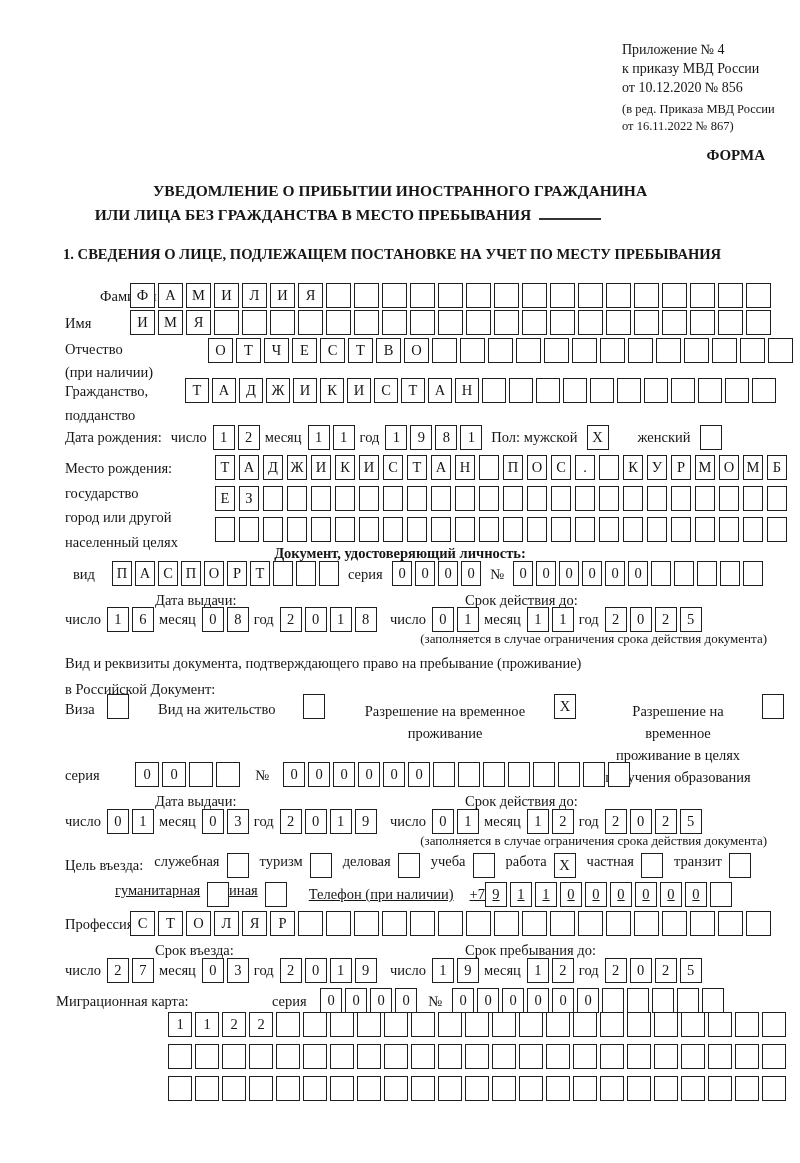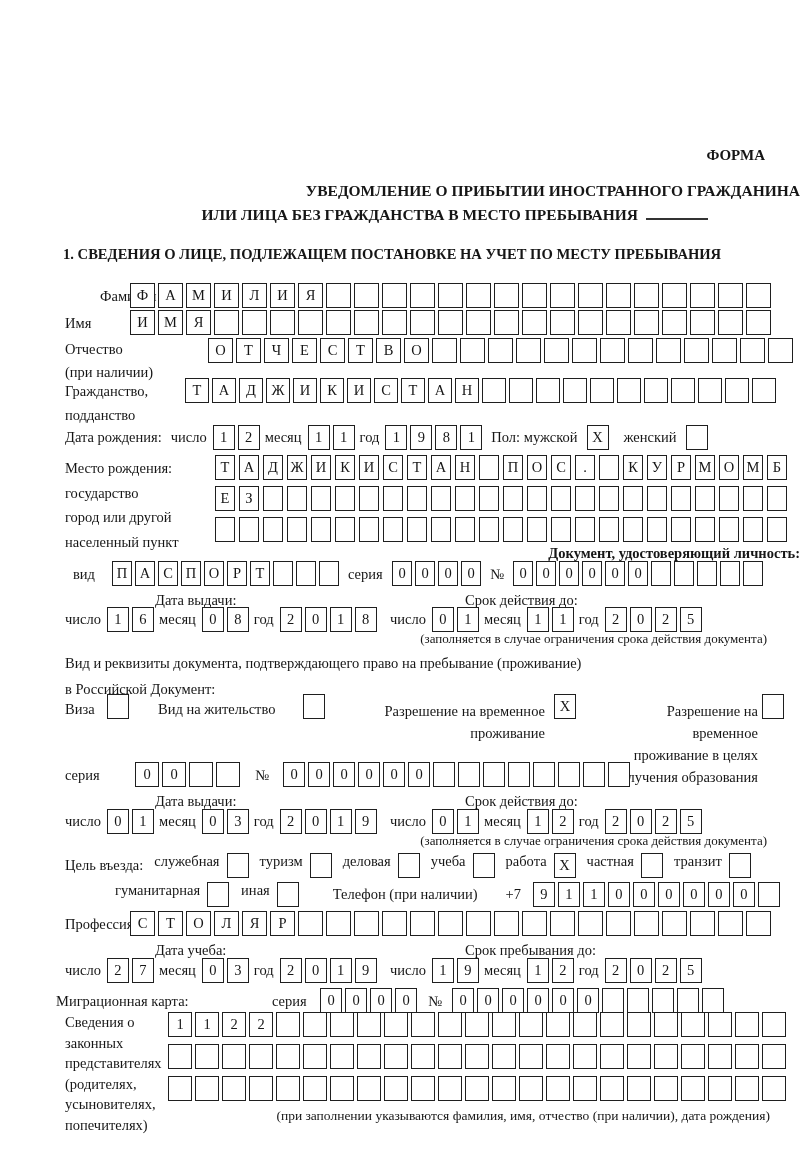--- a/index.html
+++ b/index.html
@@ -12,38 +12,45 @@
   .b { font-weight:bold; }
   .cells { display:inline-flex; gap:3px; vertical-align:middle; }
   .cells.g4 { gap:4px; }
   .cell { display:inline-block; flex:none; width:var(--w,22px); height:25px;
           border:1.5px solid #1f1f1f; background:#fff; font-size:14.5px; line-height:22px;
           text-align:center; }
   .dg { display:inline-flex; align-items:center; gap:5px; }
   .dg .lbl { margin-right:1px;text-align:center; }
   .flexrow { display:flex; align-items:center; }
   .opt { display:inline-flex; align-items:flex-start; gap:7px; }
-  .ctr { text-align:right; }
+  .ctr { text-align:center; }
   .hdr-line { font-size:14px; line-height:19px; }
   .hdr-line.small { font-size:12.5px; line-height:17px; }
   .mlbl { font-size:14.5px; line-height:24.5px; }
   .rep-lbl { font-size:14.5px; line-height:20.5px; }
   .title-underline { display:inline-block; width:62px; border-bottom:2px solid #333; height:16px; margin-left:8px; vertical-align:baseline; }
   .wrap2 { white-space:normal; line-height:22px; }
 </style>
 </head>
 <body>
 
 <div class="page">
 
+  <div class="abs" style="top:40px;left:622px;">
+    <div class="hdr-line">Приложение № 4</div>
+    <div class="hdr-line">к приказу МВД России</div>
+    <div class="hdr-line">от 10.12.2020 № 856</div>
+    <div class="hdr-line small" style="margin-top:4px;">(в ред. Приказа МВД России</div>
+    <div class="hdr-line small">от 16.11.2022 № 867)</div>
+  </div>
 
   <div class="abs b" style="top:147px;left:620px;width:145px;text-align:right;font-size:15px;">ФОРМА</div>
 
   <div class="abs b ctr" style="top:182px;left:0;width:800px;font-size:15.5px;">УВЕДОМЛЕНИЕ О ПРИБЫТИИ ИНОСТРАННОГО ГРАЖДАНИНА</div>
-  <div class="abs b ctr" style="top:204px;left:16px;width:692px;font-size:15.5px;">
+  <div class="abs b ctr" style="top:204px;left:2px;width:692px;font-size:15.5px;">
     <span>ИЛИ ЛИЦА БЕЗ ГРАЖДАНСТВА В МЕСТО ПРЕБЫВАНИЯ</span><span class="title-underline"></span>
   </div>
 
   <div class="abs b" style="top:246px;left:63px;font-size:14.6px;">1. СВЕДЕНИЯ О ЛИЦЕ, ПОДЛЕЖАЩЕМ ПОСТАНОВКЕ НА УЧЕТ ПО МЕСТУ ПРЕБЫВАНИЯ</div>
 
   <div class="abs lbl" style="top:288px;left:65px;margin-left:35px;">Фамилия</div>
   <div class="abs cells" style="top:283px;left:130px;--w:25px;">
       <span class="cell">Ф</span>
       <span class="cell">А</span>
       <span class="cell">М</span>
@@ -167,31 +174,31 @@
           <span class="cell">1</span>
           <span class="cell">9</span>
           <span class="cell">8</span>
           <span class="cell">1</span>
         </span>
     </span>
     <span class="lbl">Пол: мужской</span>
     <span class="cells">
         <span class="cell">X</span>
       </span>
-    <span class="lbl" style="margin-left:6px;">женский</span>
+    <span class="lbl" style="margin-left:20px;">женский</span>
     <span class="cells">
         <span class="cell"></span>
       </span>
   </div>
 
   <div class="abs" style="top:456px;left:65px;">
     <div class="mlbl">Место рождения:</div>
     <div class="mlbl">государство</div>
     <div class="mlbl">город или другой</div>
-    <div class="mlbl">населенный пункт</div>
+    <div class="mlbl">населенный целях</div>
   </div>
   <div class="abs cells g4" style="top:455px;left:215px;--w:20px;">
       <span class="cell">Т</span>
       <span class="cell">А</span>
       <span class="cell">Д</span>
       <span class="cell">Ж</span>
       <span class="cell">И</span>
       <span class="cell">К</span>
       <span class="cell">И</span>
       <span class="cell">С</span>
@@ -479,21 +486,21 @@
         </span>
     </span>
     <span class="opt">
       <span class="lbl">транзит</span>
       <span class="cells">
           <span class="cell"></span>
         </span>
     </span>
   </div>
 
-  <div class="abs flexrow" style="top:882px;left:115px;gap:12px;">
+  <div class="abs flexrow" style="top:882px;left:115px;gap:0;text-decoration:underline;">
     <span class="opt">
       <span class="lbl">гуманитарная</span>
       <span class="cells">
           <span class="cell"></span>
         </span>
     </span>
     <span class="opt">
       <span class="lbl">иная</span>
       <span class="cells">
           <span class="cell"></span>
@@ -535,21 +542,21 @@
       <span class="cell"></span>
       <span class="cell"></span>
       <span class="cell"></span>
       <span class="cell"></span>
       <span class="cell"></span>
       <span class="cell"></span>
       <span class="cell"></span>
       <span class="cell"></span>
     </div>
 
-  <div class="abs lbl" style="top:942px;left:155px;">Дата учеба:</div>
+  <div class="abs lbl" style="top:942px;left:155px;">Срок въезда:</div>
   <div class="abs lbl" style="top:942px;left:465px;">Срок пребывания до:</div>
 
   <div class="abs dg" style="top:958px;left:65px;">
     <span class="lbl">число</span>
     <span class="cells">
         <span class="cell">2</span>
         <span class="cell">7</span>
       </span>
     <span class="lbl">месяц</span>
     <span class="cells">
@@ -600,28 +607,20 @@
       <span class="cell">0</span>
       <span class="cell">0</span>
       <span class="cell">0</span>
       <span class="cell"></span>
       <span class="cell"></span>
       <span class="cell"></span>
       <span class="cell"></span>
       <span class="cell"></span>
     </div>
 
-  <div class="abs" style="top:1012px;left:65px;">
-    <div class="rep-lbl">Сведения о</div>
-    <div class="rep-lbl">законных</div>
-    <div class="rep-lbl">представителях</div>
-    <div class="rep-lbl">(родителях,</div>
-    <div class="rep-lbl">усыновителях,</div>
-    <div class="rep-lbl">попечителях)</div>
-  </div>
   <div class="abs cells" style="top:1012px;left:168px;--w:24px;">
       <span class="cell">1</span>
       <span class="cell">1</span>
       <span class="cell">2</span>
       <span class="cell">2</span>
       <span class="cell"></span>
       <span class="cell"></span>
       <span class="cell"></span>
       <span class="cell"></span>
       <span class="cell"></span>
@@ -683,15 +682,14 @@
       <span class="cell"></span>
       <span class="cell"></span>
       <span class="cell"></span>
       <span class="cell"></span>
       <span class="cell"></span>
       <span class="cell"></span>
       <span class="cell"></span>
       <span class="cell"></span>
       <span class="cell"></span>
     </div>
-  <div class="abs sm-note ctr" style="top:1108px;left:190px;width:580px;font-size:13.5px;">(при заполнении указываются фамилия, имя, отчество (при наличии), дата рождения)</div>
 
 </div>
 
 </body></html>

